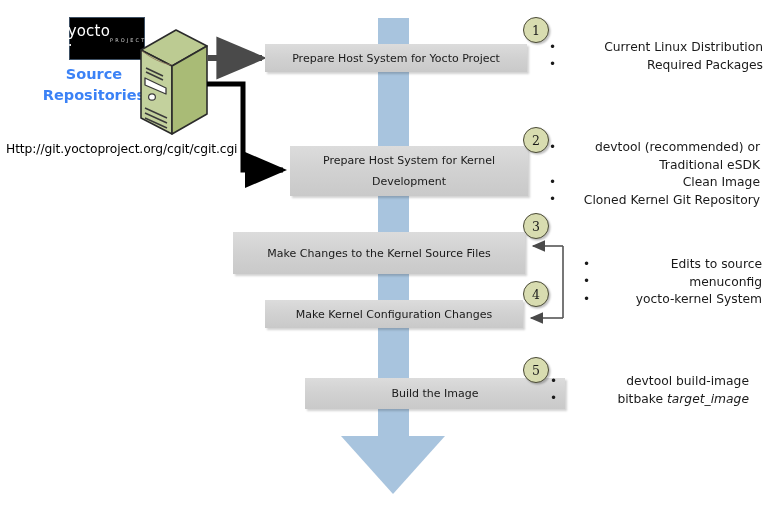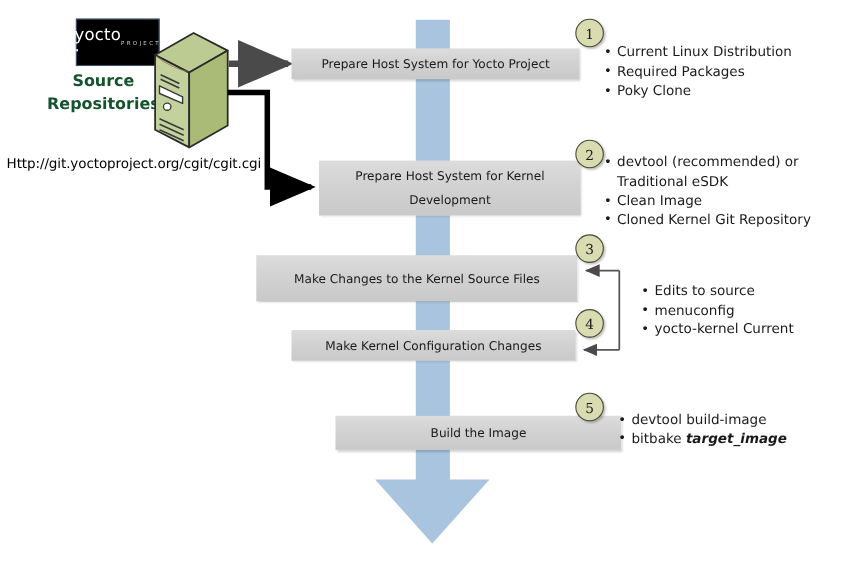--- a/index.html
+++ b/index.html
@@ -33,21 +33,21 @@
     font-family:"DejaVu Sans","Liberation Sans",sans-serif;
   }
   .logo-sub{
     color:#cfcfcf;font-size:5px;letter-spacing:2.1px;margin-top:3px;line-height:1;
   }
 
   
   .src-label{
     position:absolute;left:34px;top:64px;width:120px;
     font-weight:bold;font-size:14.5px;line-height:21px;text-align:center;
-    color:#14532d;
+    color:#3b82f6;
   }
   .src-url{
     position:absolute;left:6px;top:142px;width:226px;
     font-size:12.3px;color:#000;text-align:center;letter-spacing:-0.1px;
   }
 
   
   .server{position:absolute;left:136px;top:28px;width:76px;height:110px;}
 
   
@@ -75,29 +75,29 @@
   }
   #num1{left:523px;top:17px;}
   #num2{left:523px;top:127px;}
   #num3{left:523px;top:213px;}
   #num4{left:523px;top:281px;}
   #num5{left:523px;top:357px;}
 
   
   .bullets{position:absolute;font-size:12.3px;line-height:17.5px;color:#1a1a1a;}
   .bullets ul{margin:0;padding:0;list-style:none;}
-  .bullets li{position:relative;padding-left:13px;}
+  .bullets li{position:relative;padding-left:13px;text-align:right;}
   .bullets li::before{
     content:"\2022";position:absolute;left:1px;top:-0.5px;font-size:12px;color:#1a1a1a;
   }
   #b1{left:548px;top:39px;width:215px;}
   #b2{left:548px;top:139px;width:212px;}
   #b34{left:582px;top:256px;width:180px;}
-  #b5{left:561px;top:373px;width:200px;}
-  .ital{font-style:italic;font-weight:bold;}
+  #b5{left:549px;top:373px;width:200px;}
+  .ital{font-style:italic;}
 
   svg.ov{position:absolute;left:0;top:0;width:769px;height:517px;pointer-events:none;}
 </style>
 </head>
 <body>
 
 <div class="stage">
 
   <div class="flow-shaft"></div>
   <div class="flow-head"></div>
@@ -165,37 +165,36 @@
   <div class="numcircle" id="num1">1</div>
   <div class="numcircle" id="num2">2</div>
   <div class="numcircle" id="num3">3</div>
   <div class="numcircle" id="num4">4</div>
   <div class="numcircle" id="num5">5</div>
 
   <div class="bullets" id="b1">
     <ul>
       <li>Current Linux Distribution</li>
       <li>Required Packages</li>
-      <li>Poky Clone</li>
     </ul>
   </div>
 
   <div class="bullets" id="b2">
     <ul>
       <li>devtool (recommended) or Traditional eSDK</li>
       <li>Clean Image</li>
       <li>Cloned Kernel Git Repository</li>
     </ul>
   </div>
 
   <div class="bullets" id="b34">
     <ul>
       <li>Edits to source</li>
       <li>menuconfig</li>
-      <li>yocto-kernel Current</li>
+      <li>yocto-kernel System</li>
     </ul>
   </div>
 
   <div class="bullets" id="b5">
     <ul>
       <li>devtool build-image</li>
       <li><span>bitbake </span><span class="ital">target_image</span></li>
     </ul>
   </div>
 

